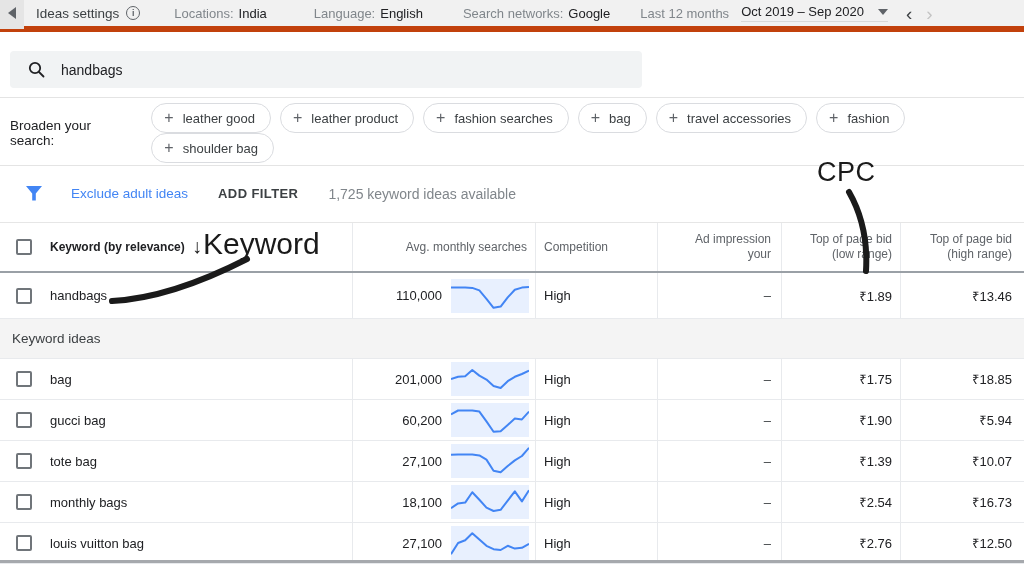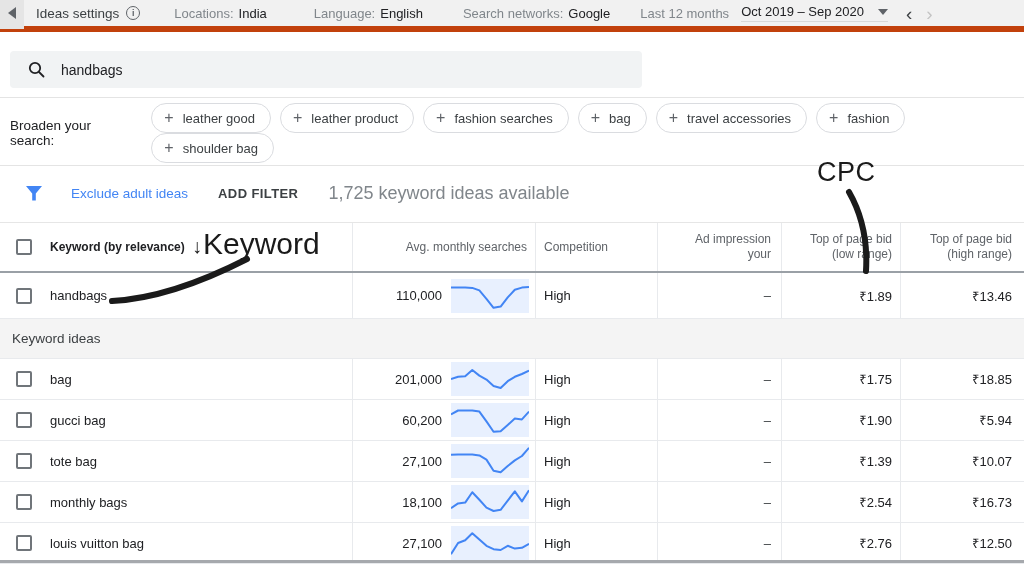--- a/index.html
+++ b/index.html
@@ -39,21 +39,21 @@
           background:#fff; padding:0 15px 0 12px; margin-right:9px; cursor:pointer; white-space:nowrap; }
   .chip .plus { color:#5f6368; font-size:16px; margin-right:9px; font-weight:400; }
   .chip .chip-label { font-size:13px; color:#3c4043; }
   .rule-b { position:absolute; left:0; top:165px; width:1024px; border-top:1px solid #e4e4e4; }
 
   
   .filterbar { position:absolute; left:0; top:166px; width:1024px; height:55px; display:flex; align-items:center; }
   .funnel { margin-left:25px; cursor:pointer; }
   .excl-link { margin-left:28px; color:#4285f4; font-size:13.5px; cursor:pointer; }
   .add-filter { margin-left:30px; color:#3c4043; font-size:13px; font-weight:700; letter-spacing:.4px; cursor:pointer; }
-  .idea-count { margin-left:30px; color:#80868b; font-size:18px; }
+  .idea-count { margin-left:30px; color:#80868b; font-size:14px; }
 
   
   .ktable { position:absolute; left:0; top:222px; width:1024px; border-top:1px solid #e6e6e6; }
   .trow { display:flex; width:1024px; align-items:stretch; }
   .thead { height:50px; border-bottom:2px solid #9aa0a6; background:#fff; }
   .hcell { display:flex; align-items:center; font-size:12px; color:#5f6368; }
   .col-check { width:45px; display:flex; align-items:center; justify-content:flex-start; padding-left:16px; }
   .col-kw    { flex:1; display:flex; padding-left:5px; position:relative; }
   .col-search{ width:183px; border-left:1px solid #e8eaed; }
   .col-comp  { width:122px; border-left:1px solid #e8eaed; padding-left:8px; }

